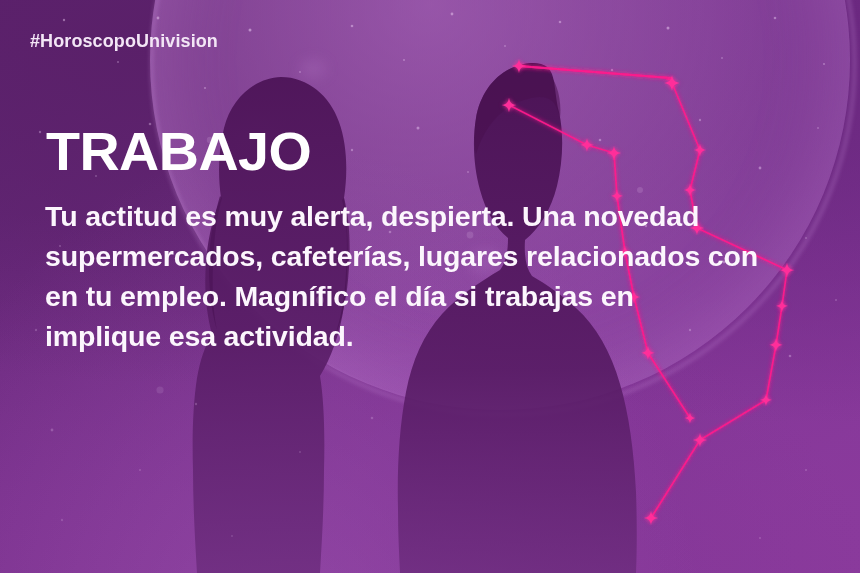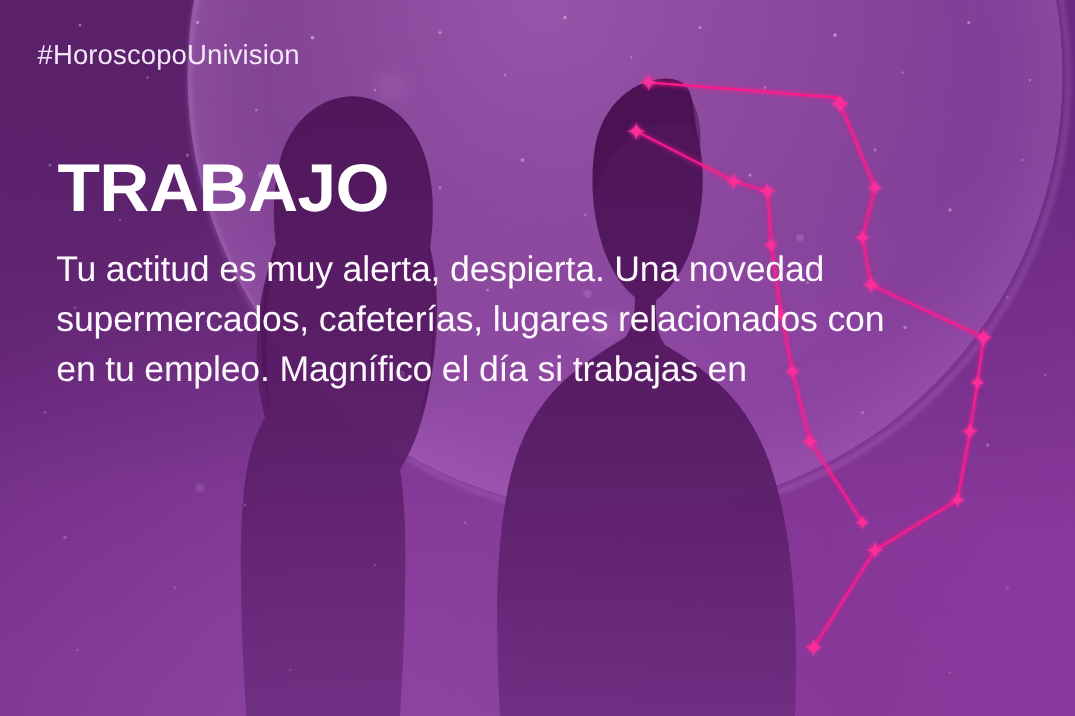--- a/index.html
+++ b/index.html
@@ -81,22 +81,22 @@
   #content {
     position: absolute;
     inset: 0;
     padding: 0;
   }
 
   #hashtag {
     position: absolute;
     left: 30px;
     top: 31px;
-    font-size: 22px;
-    font-weight: 400;
+    font-size: 18px;
+    font-weight: 700;
     letter-spacing: 0.1px;
     color: #F3E6F6;
     white-space: nowrap;
   }
 
   #title {
     position: absolute;
     left: 46px;
     top: 86px;
     font-size: 54px;
@@ -109,21 +109,21 @@
     white-space: nowrap;
   }
 
   #body-text {
     position: absolute;
     left: 45px;
     top: 196px;
     width: 790px;
     font-size: 28.5px;
     line-height: 40px;
-    font-weight: 400;
+    font-weight: 700;
     color: #FCF6FD;
     letter-spacing: -0.15px;
   }
   #body-text .ln { display: block; white-space: nowrap; }
 </style>
 </head>
 <body>
 
 <div id="card">
 
@@ -344,16 +344,17 @@
   <div id="content">
 
     <div id="hashtag">#HoroscopoUnivision</div>
 
     <h1 id="title">TRABAJO</h1>
 
     <div id="body-text">
       <span class="ln">Tu actitud es muy alerta, despierta. Una novedad</span>
       <span class="ln">supermercados, cafeterías, lugares relacionados con</span>
       <span class="ln">en tu empleo. Magnífico el día si trabajas en</span>
+      <span class="ln">implique esa actividad.</span>
     </div>
 
   </div>
 </div>
 
 </body></html>

